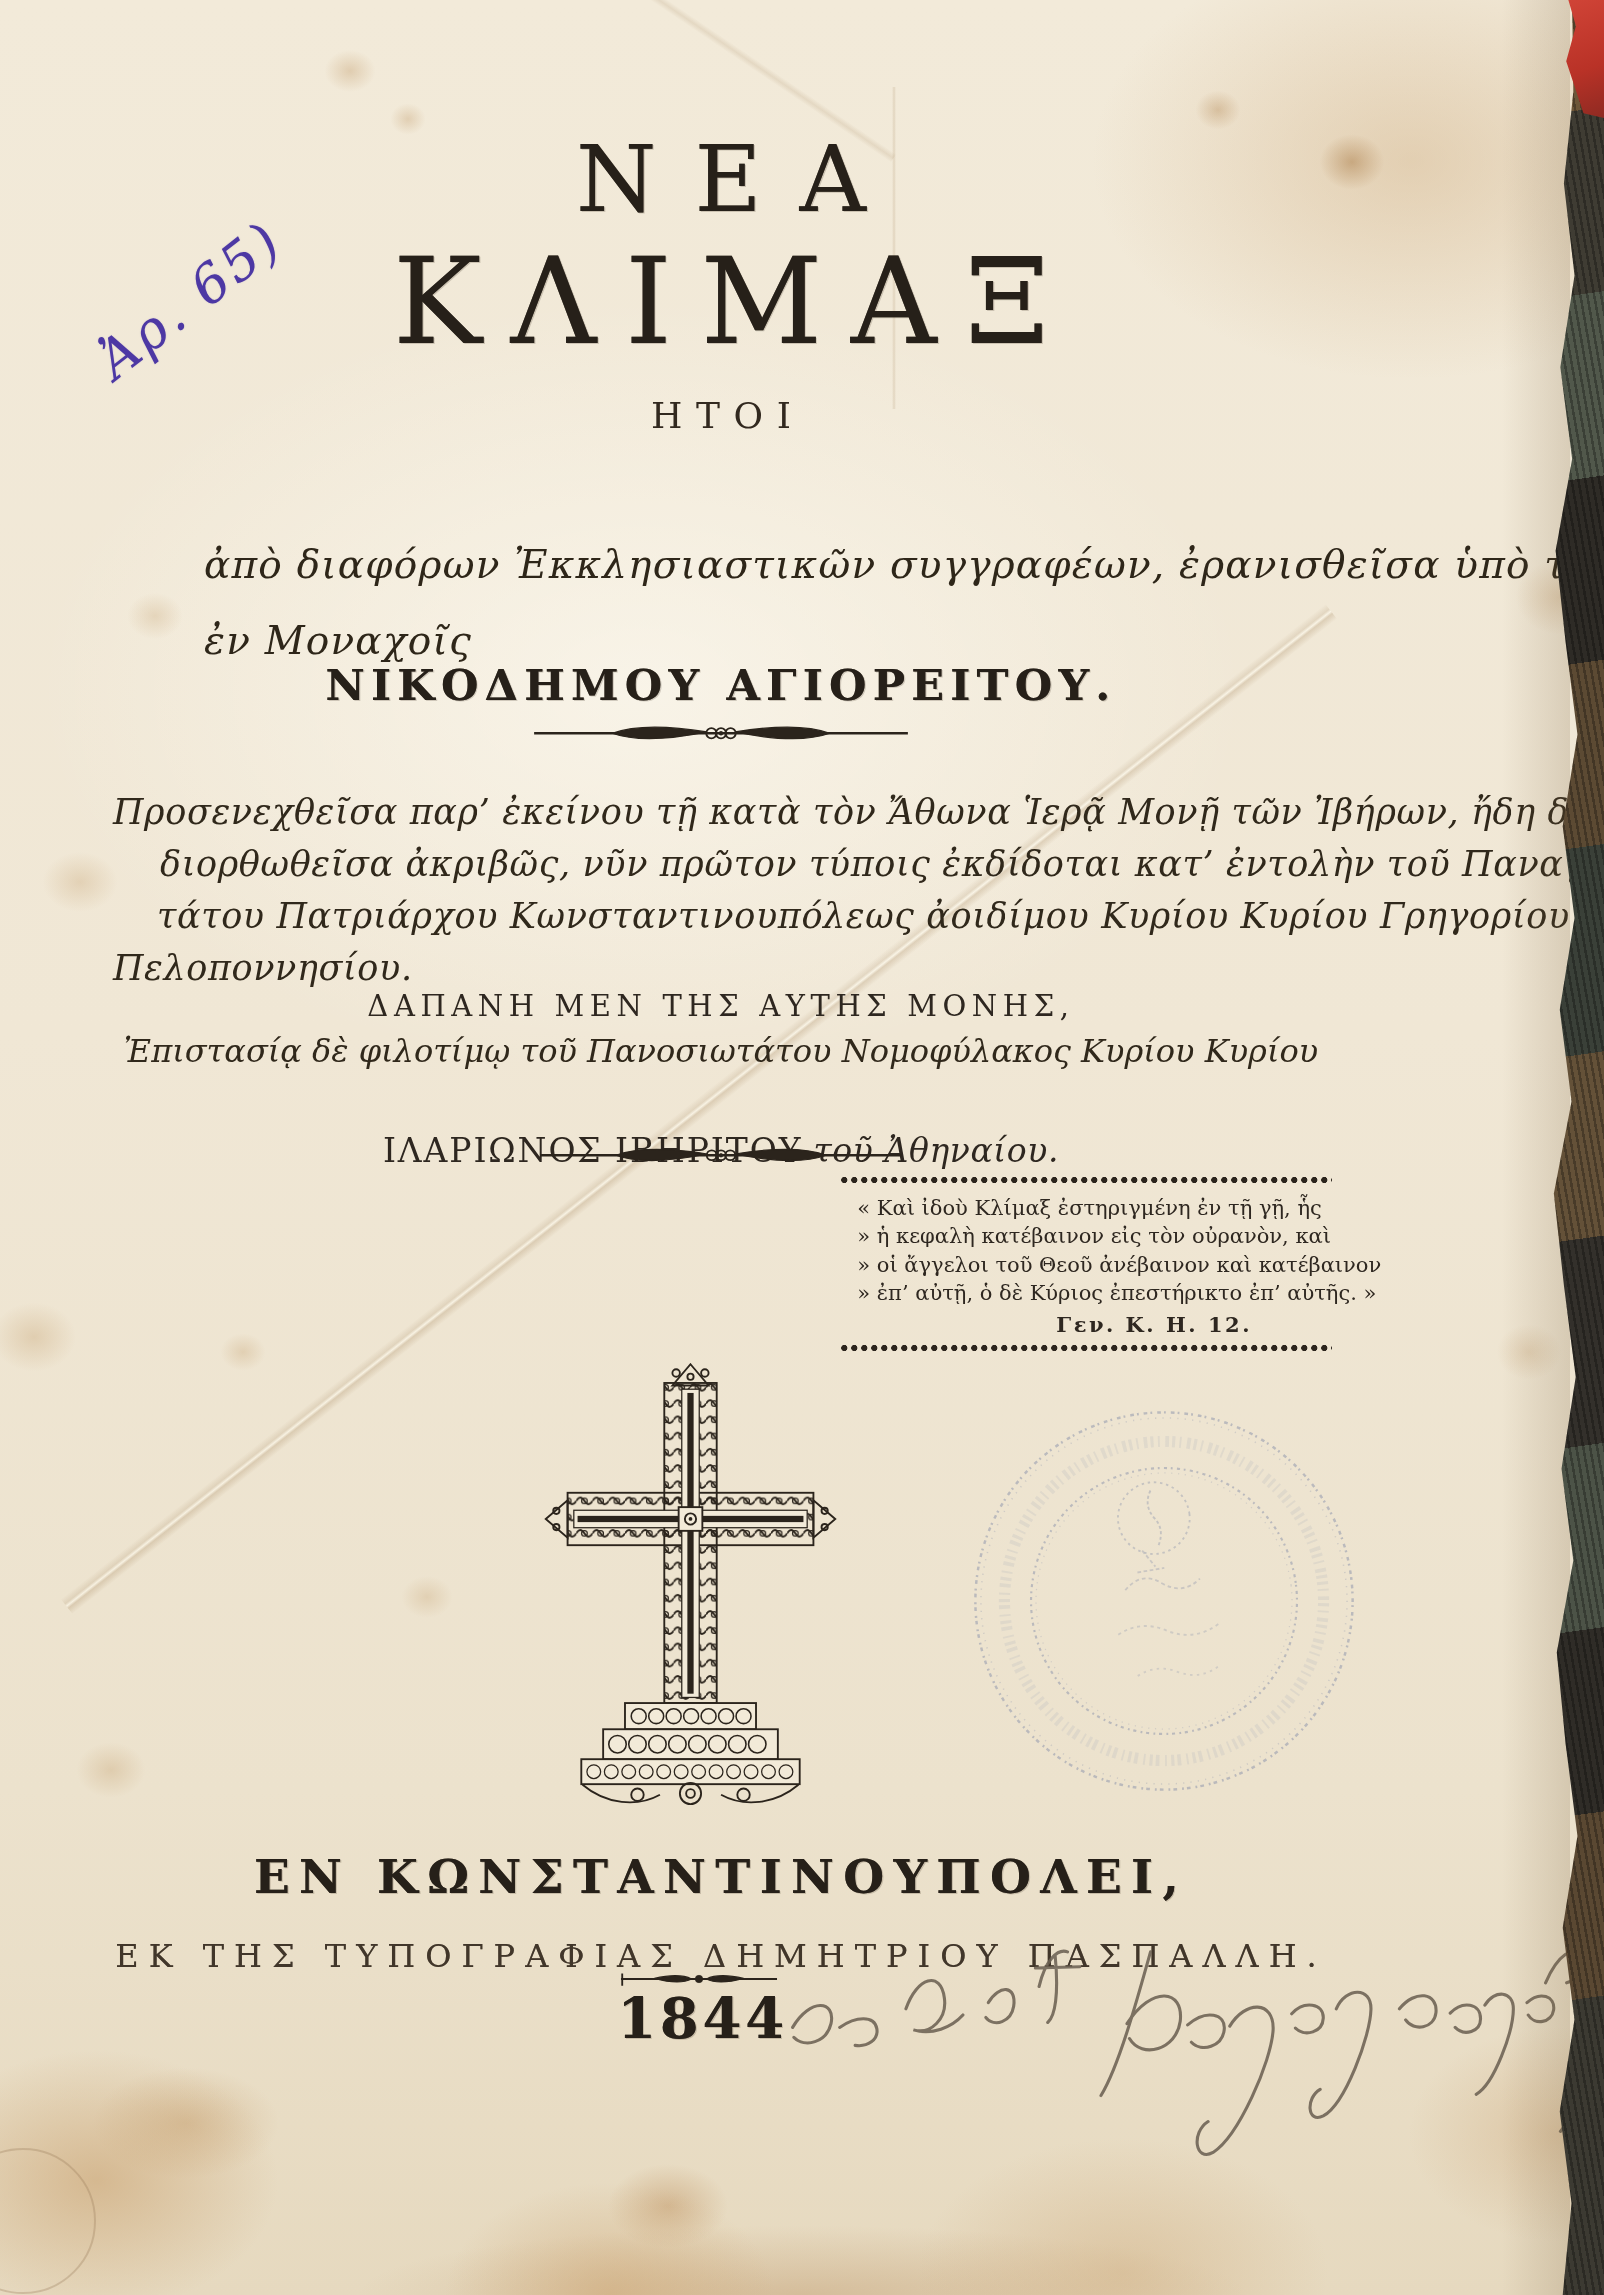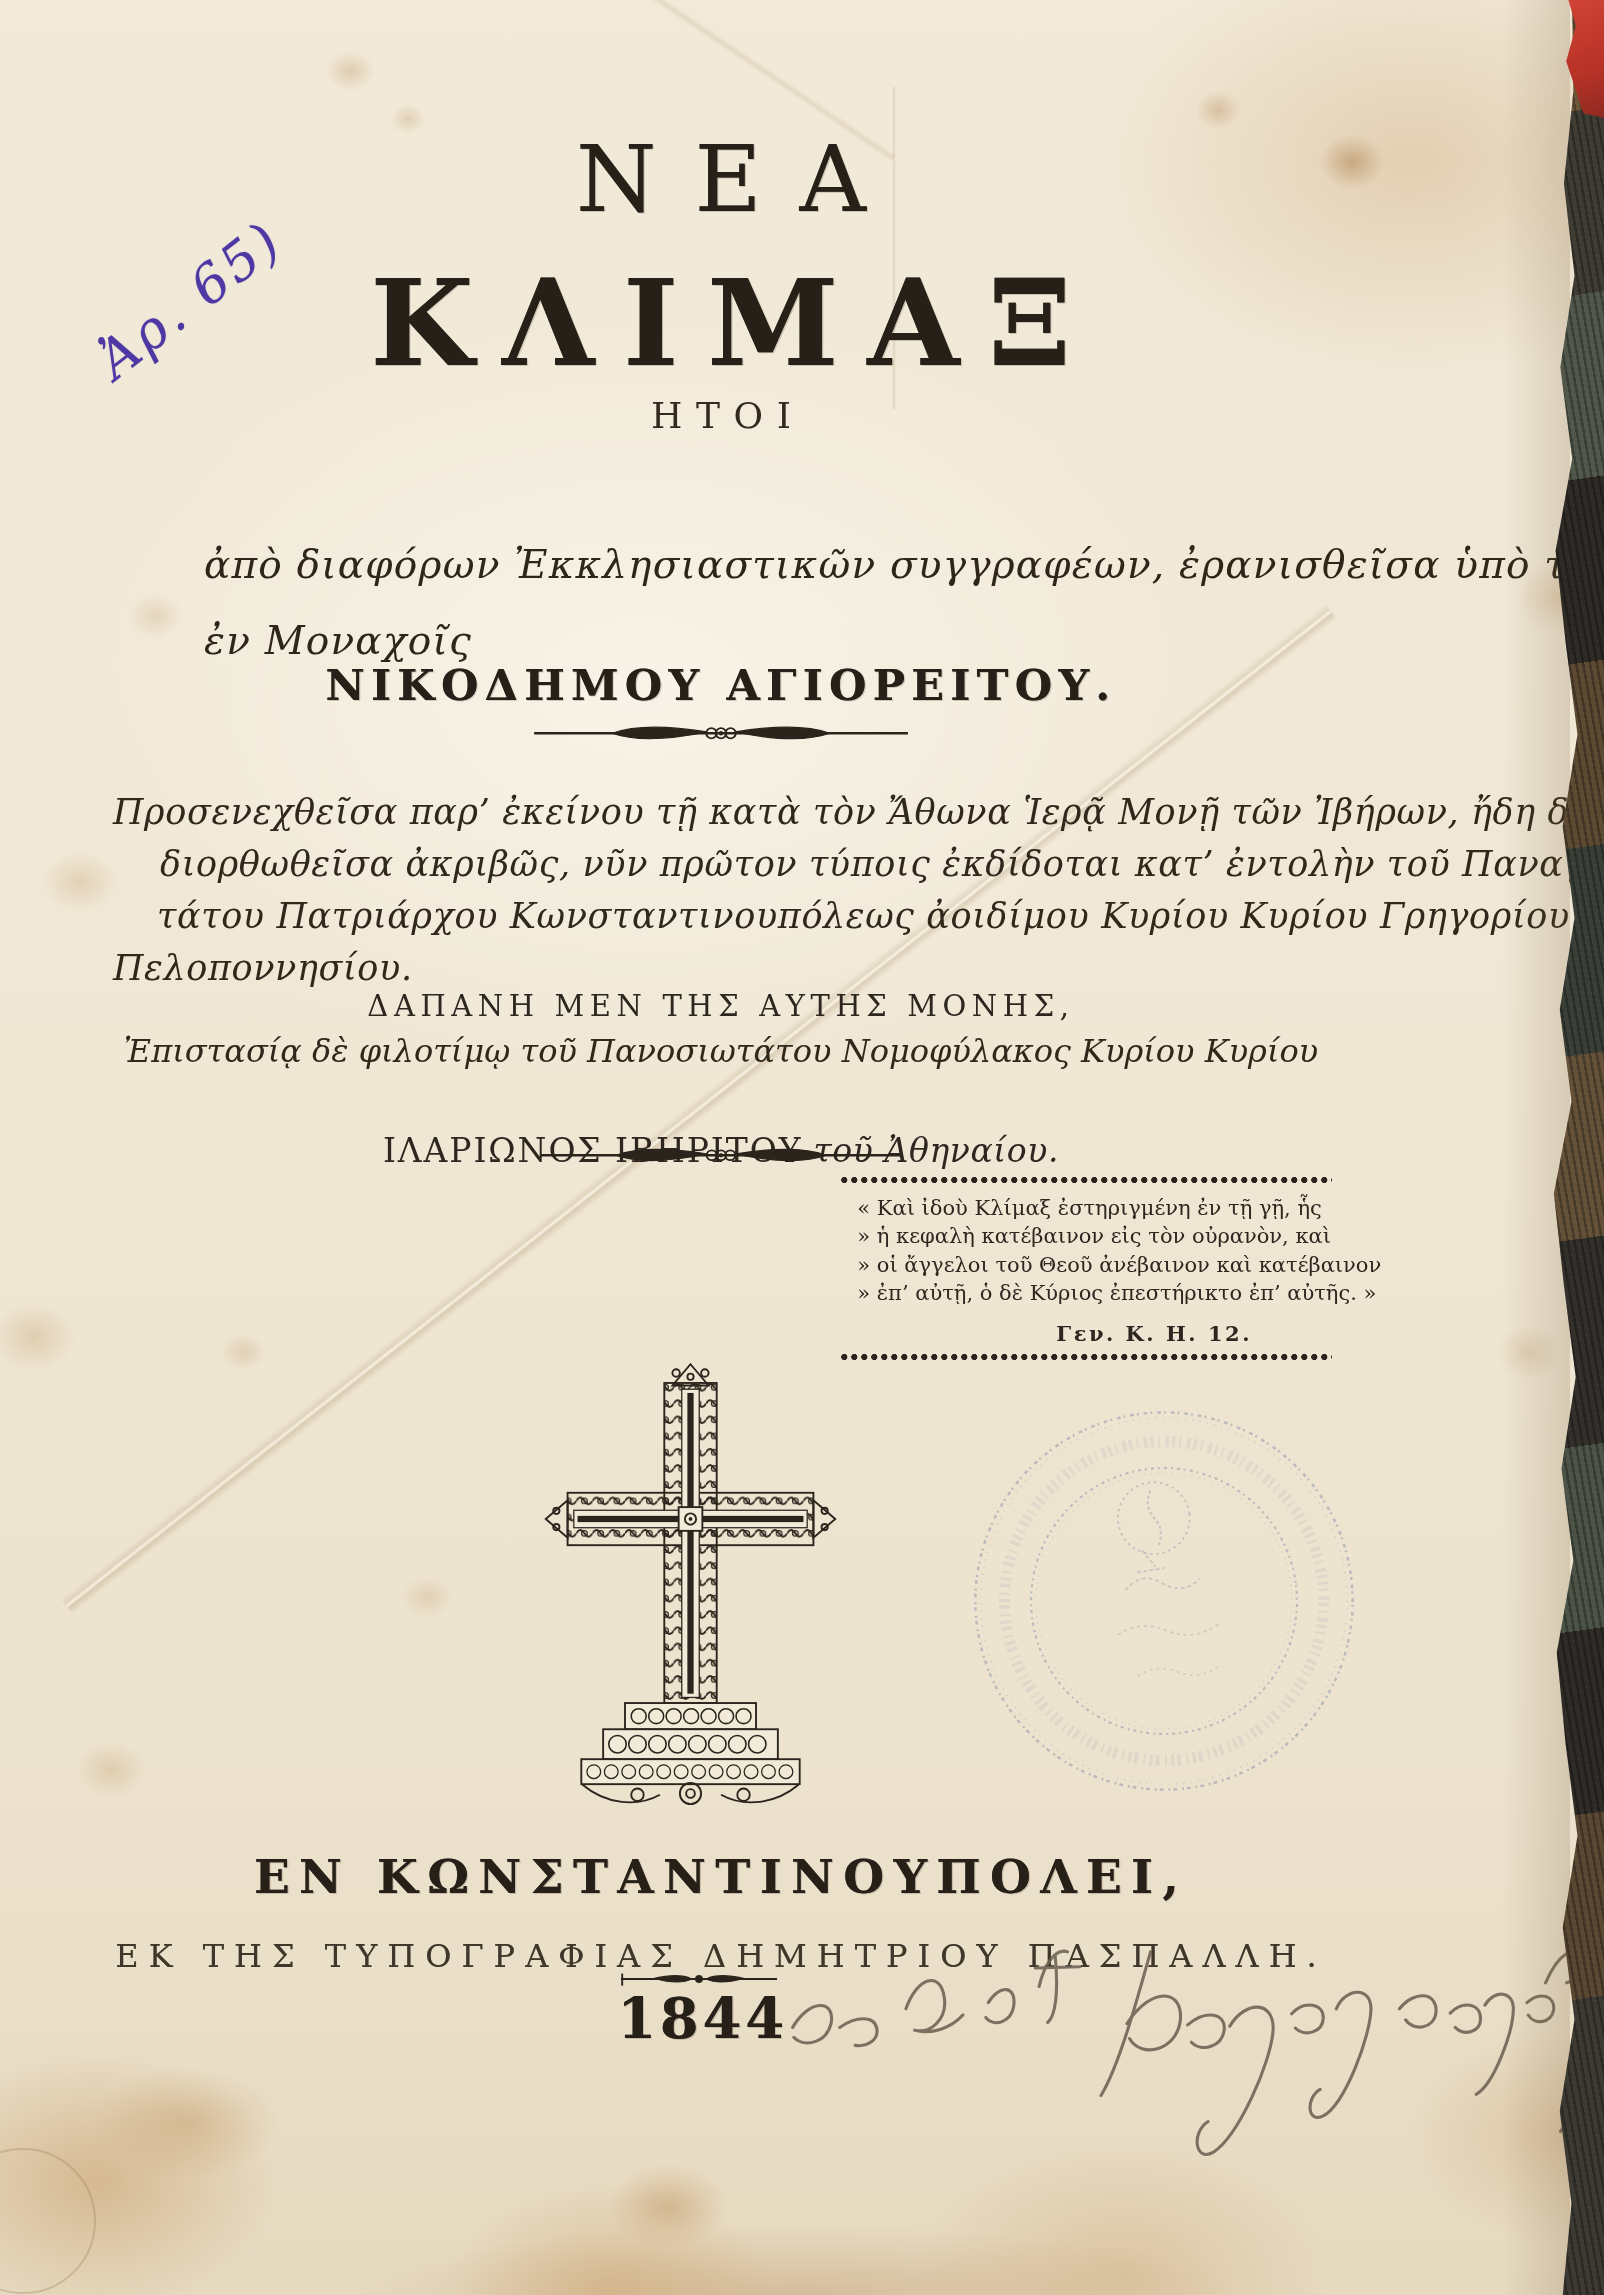--- a/index.html
+++ b/index.html
@@ -53,21 +53,21 @@
       linear-gradient(172deg,#6d5638 0 5%,#3f3c33 5% 13%,#51584b 13% 21%,#2e2b26 21% 29%,#5c4a33 29% 37%,#3a4038 37% 46%,#645138 46% 54%,#33302b 54% 63%,#4c5347 63% 71%,#2f2c27 71% 79%,#5a4832 79% 87%,#3c3a32 87% 100%);
     clip-path:polygon(46% 0,100% 0,100% 100%,30% 100%,45% 96%,25% 92%,50% 88%,30% 84%,55% 80%,35% 76%,20% 72%,48% 68%,28% 64%,52% 60%,32% 56%,15% 52%,45% 48%,25% 44%,50% 40%,30% 36%,55% 32%,35% 28%,18% 24%,46% 20%,26% 16%,50% 12%,32% 8%,48% 4%);}
   .binding-red{position:absolute;right:0;top:0;width:54px;height:118px;
     background:linear-gradient(160deg,#d24538 0%,#b93227 60%,#8f2a22 100%);
     clip-path:polygon(34% 0,100% 0,100% 100%,62% 96%,30% 52%,48% 22%);}
   
   .content{position:absolute;left:0;top:0;width:1442px;height:2295px;}
   .cline{position:absolute;width:100%;text-align:center;white-space:nowrap;line-height:1.05;}
   .engraved{color:#262019;text-shadow:0 0 0.6px rgba(40,30,20,.65), 1.2px 1.2px 0 rgba(70,55,40,.22);}
   .t-nea{top:132px;font-size:92px;font-weight:normal;letter-spacing:38px;text-indent:38px;}
-  .t-klimax{top:240px;font-size:119px;font-weight:bold;letter-spacing:28.5px;text-indent:28.5px;margin-top:21px;}
+  .t-klimax{top:240px;font-size:119px;font-weight:normal;letter-spacing:28.5px;text-indent:28.5px;}
   .t-etoi{top:397px;font-size:36px;letter-spacing:13.6px;text-indent:13.6px;color:#32291f;}
   .sub{position:absolute;font-style:italic;font-size:39px;letter-spacing:1.2px;color:#2e2619;white-space:nowrap;}
   .sub1{left:106px;top:465px;}
   .sub2{left:204px;top:542px;}
   .sub3{left:204px;top:618px;}
   .t-author{top:663px;font-size:43px;font-weight:bold;letter-spacing:6.2px;}
   .ded{position:absolute;font-style:italic;font-size:35px;letter-spacing:0.6px;color:#30281b;white-space:nowrap;}
   .ded1{left:113px;top:792px;}
   .ded2{left:160px;top:844px;}
   .ded3{left:157px;top:896px;}
@@ -78,21 +78,21 @@
   .t-ilarionos .ital{font-style:italic;letter-spacing:0.6px;}
   .ornament{position:absolute;left:50%;transform:translateX(-50%);}
   .orn1{top:719px;width:384px;height:28.5px;}
   .orn2{top:1141px;width:371px;height:28.5px;}
   
   .epigraph{position:absolute;left:840px;top:1175px;width:492px;}
   .dotted{height:10px;width:100%;
     background-image:radial-gradient(circle 3.1px at 4.3px 5px,#2b241c 2.8px,rgba(43,36,28,0) 3.4px);
     background-size:10px 10px;background-repeat:repeat-x;}
   .equotes{margin:8.7px 0 0 17.3px;font-size:21px;line-height:28.5px;color:#2e2720;white-space:nowrap;}
-  .eref{font-size:21px;font-weight:bold;letter-spacing:2.5px;color:#2e2720;text-align:right;padding-right:80px;line-height:25px;margin-top:13px;}
+  .eref{font-size:21px;font-weight:bold;letter-spacing:2.5px;color:#2e2720;text-align:right;padding-right:80px;line-height:25px;margin-top:4px;}
   .epigraph .dotted.bottom{margin-top:6.2px;}
   
   .t-city{top:1852px;font-size:47px;font-weight:bold;letter-spacing:9.3px;}
   .t-press{top:1922px;font-size:32px;letter-spacing:10px;color:#41362a;text-shadow:0 0 0.6px rgba(60,45,30,.5);margin-top:18px;}
   .orn3{top:1969px;width:161px;height:20px;margin-left:-22px;}
   .t-year{top:1989px;font-size:56px;font-weight:bold;letter-spacing:3.7px;width:1405px;}
   
   .purple-note{position:absolute;left:93px;top:220px;width:297px;height:210px;pointer-events:none;}
   .purple-note span{position:absolute;left:11px;top:116px;transform:rotate(-38deg);transform-origin:0 50%;
     font-family:"DejaVu Serif","Liberation Serif",serif;font-style:italic;font-size:53px;

